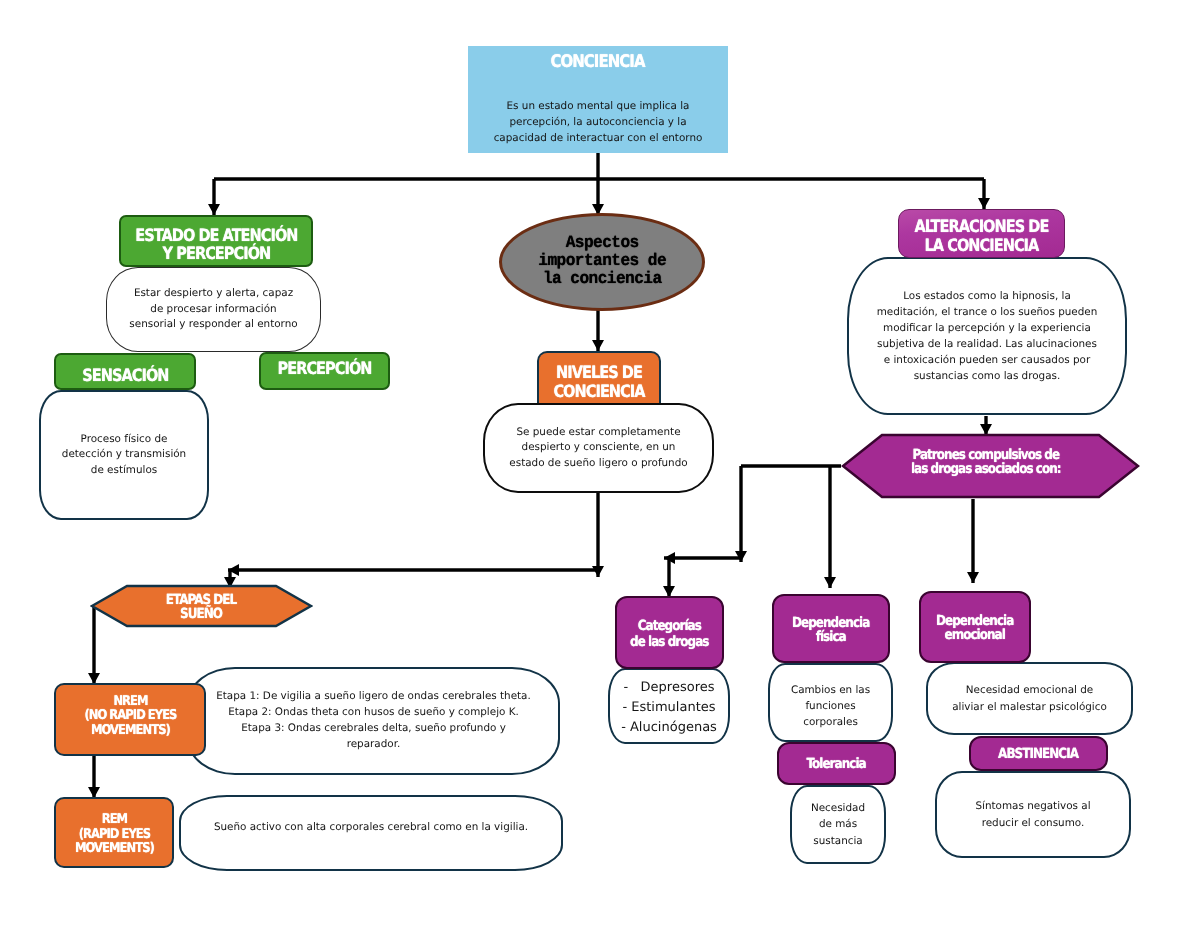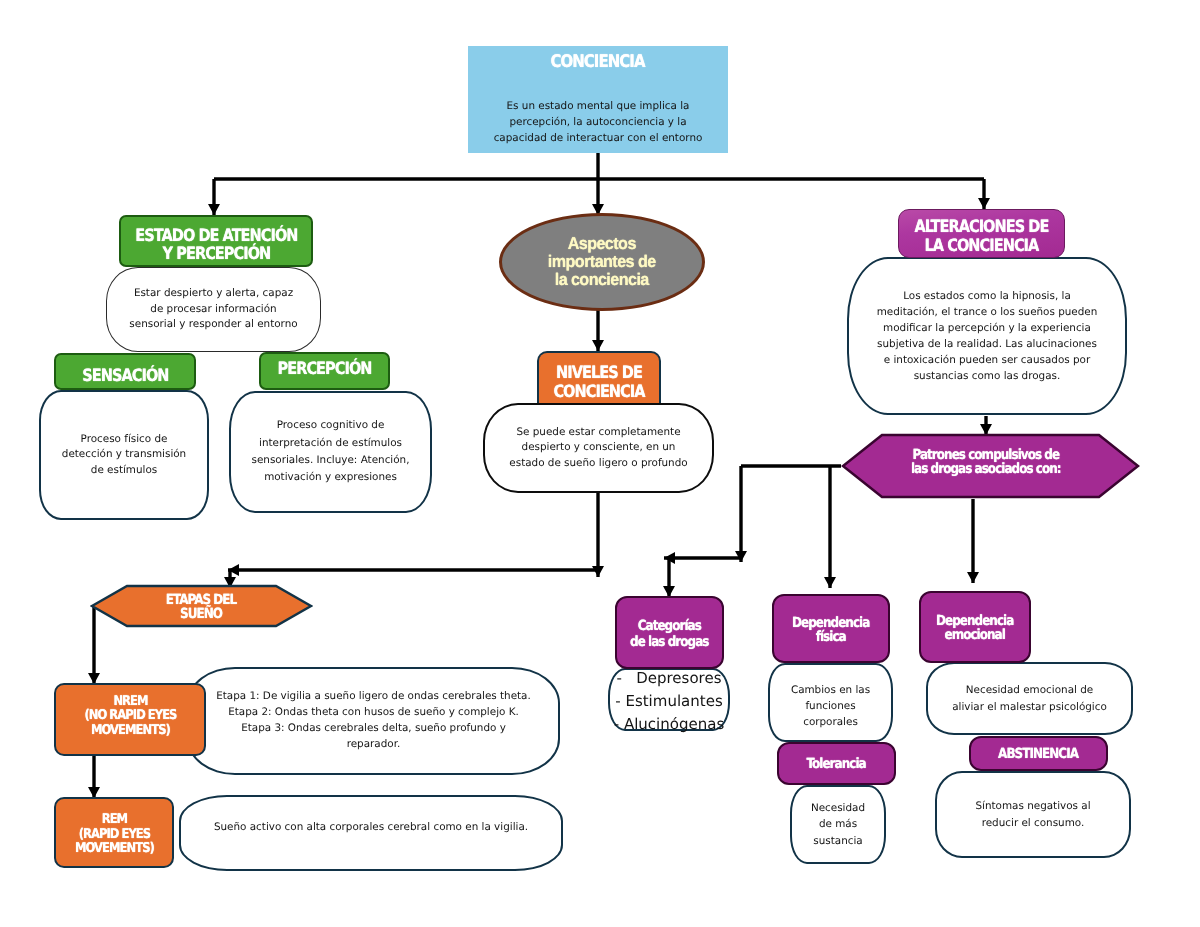--- a/index.html
+++ b/index.html
@@ -31,22 +31,22 @@
   .hexwrap{position:absolute;z-index:4;}
   .hexlabel{position:absolute;left:0;top:0;width:100%;height:100%;
             display:flex;align-items:center;justify-content:center;text-align:center;
             color:#fff;font-weight:bold;white-space:pre-line;
             font-family:"DejaVu Sans Condensed","DejaVu Sans",sans-serif;
             font-stretch:condensed;will-change:transform;}
   .hexlabel span{display:block;transform:scaleX(.95);transform-origin:center;letter-spacing:-1px;
                  text-shadow:0 0 1px currentColor;}
   .ellwrap{position:absolute;z-index:4;background:#7f7f7f;border:3px solid #6b2d13;
            border-radius:50%;display:flex;align-items:center;justify-content:center;}
-  .elltext{color:#fef9c3;font-weight:bold;white-space:pre-line;text-align:center;
-           font-family:Liberation Sans, sans-serif;
+  .elltext{color:#000000;font-weight:bold;white-space:pre-line;text-align:center;
+           font-family:Liberation Mono, monospace;
            font-stretch:condensed;will-change:transform;}
   .elltext span{display:block;transform:scaleX(.95);transform-origin:center;letter-spacing:-0.6px;
                 text-shadow:0 0 1px currentColor;}
   .rootbox{background:#8acdea;z-index:4;position:absolute;
            display:flex;flex-direction:column;align-items:center;}
   .rt-title{color:#ffffff;font-weight:bold;font-size:17.5px;
             font-family:"DejaVu Sans Condensed","DejaVu Sans",sans-serif;
             font-stretch:condensed;will-change:transform;}
   .rt-title span{display:block;transform:scaleX(.95);transform-origin:center;letter-spacing:-1px;
                  text-shadow:0 0 1px currentColor;}
@@ -95,24 +95,20 @@
 <div class="node chip chip-green" style="left:119px;top:215px;width:194px;height:52px;font-size:17px;line-height:1.06;padding-top:8px;"><span>ESTADO DE ATENCIÓN
 Y PERCEPCIÓN</span></div>
 <div class="node cap cap-thin" style="left:106px;top:267px;width:215px;height:85px;font-size:10.4px;line-height:1.48;border-radius:32px/34px;"><span>Estar despierto y alerta, capaz
 de procesar información
 sensorial y responder al entorno</span></div>
 <div class="node chip chip-green" style="left:54px;top:353px;width:142px;height:37px;font-size:17px;line-height:1.06;padding-top:10px;"><span>SENSACIÓN</span></div>
 <div class="node cap cap-navy" style="left:39px;top:390px;width:170px;height:130px;font-size:10.4px;line-height:1.5;border-radius:22px/30px;"><span>Proceso físico de
 detección y transmisión
 de estímulos</span></div>
 <div class="node chip chip-green" style="left:259px;top:352px;width:131px;height:38px;font-size:17px;line-height:1.06;padding-bottom:4px;"><span>PERCEPCIÓN</span></div>
-<div class="node cap cap-navy" style="left:229px;top:391px;width:203px;height:122px;font-size:10.4px;line-height:1.66;border-radius:26px/38px;"><span>Proceso cognitivo de
-interpretación de estímulos
-sensoriales. Incluye: Atención,
-motivación y expresiones</span></div>
 <div class="ellwrap" style="left:499px;top:213px;width:200px;height:92px;">
       <div class="elltext" style="font-size:17px;line-height:1.06;"><span>Aspectos
 importantes de
 la conciencia</span></div>
     </div>
 <div class="node chip chip-orange" style="left:537px;top:351px;width:124px;height:53px;font-size:17px;line-height:1.1;padding-top:8px;border-bottom:none;border-radius:10px 10px 0 0;z-index:2;"><span>NIVELES DE
 CONCIENCIA</span></div>
 <div class="node cap cap-black" style="left:483px;top:403px;width:231px;height:90px;font-size:10.4px;line-height:1.5;border-radius:35px/38px;"><span>Se puede estar completamente
 despierto y consciente, en un
 estado de sueño ligero o profundo</span></div>
@@ -144,21 +140,21 @@
 <div class="node cap cap-navy" style="left:187px;top:667px;width:373px;height:108px;font-size:10.4px;line-height:1.52;border-radius:48px/36px;"><span>Etapa 1: De vigilia a sueño ligero de ondas cerebrales theta.
 Etapa 2: Ondas theta con husos de sueño y complejo K.
 Etapa 3: Ondas cerebrales delta, sueño profundo y
 reparador.</span></div>
 <div class="node chip chip-orange" style="left:54px;top:797px;width:120px;height:71px;font-size:13.5px;line-height:1.08;padding-top:3px;"><span>REM
 (RAPID EYES
 MOVEMENTS)</span></div>
 <div class="node cap cap-navy" style="left:179px;top:795px;width:384px;height:76px;font-size:10.4px;line-height:1.5;border-radius:48px/26px;padding-bottom:11px;"><span>Sueño activo con alta corporales cerebral como en la vigilia.</span></div>
 <div class="node chip chip-purple" style="left:615px;top:596px;width:109px;height:73px;font-size:14px;line-height:1.1;padding-top:4px;"><span>Categorías
 de las drogas</span></div>
-<div class="node cap cap-navy" style="left:608px;top:668px;width:122px;height:63px;font-size:15px;line-height:1.55;border-radius:17px/28px;padding-top:4px;"><span>-&nbsp;&nbsp; Depresores
+<div class="node cap cap-navy" style="left:608px;top:668px;width:122px;height:76px;font-size:13px;line-height:1.55;border-radius:17px/28px;padding-top:4px;"><span>-&nbsp;&nbsp; Depresores
 - Estimulantes
 - Alucinógenas</span></div>
 <div class="node chip chip-purple" style="left:772px;top:594px;width:118px;height:69px;font-size:14px;line-height:1.02;padding-top:3px;"><span>Dependencia
 física</span></div>
 <div class="node cap cap-navy" style="left:768px;top:663px;width:125px;height:79px;font-size:10.4px;line-height:1.56;border-radius:17px/26px;padding-top:7px;"><span>Cambios en las
 funciones
 corporales</span></div>
 <div class="node chip chip-purple" style="left:777px;top:742px;width:119px;height:43px;font-size:14px;line-height:1.12;padding-top:2px;"><span>Tolerancia</span></div>
 <div class="node cap cap-navy" style="left:790px;top:785px;width:96px;height:79px;font-size:10.4px;line-height:1.55;border-radius:17px/28px;"><span>Necesidad
 de más

